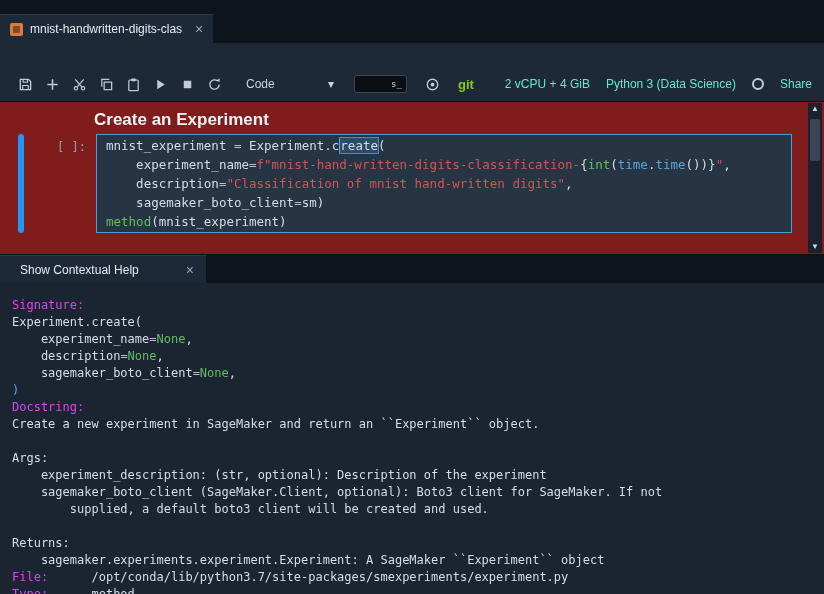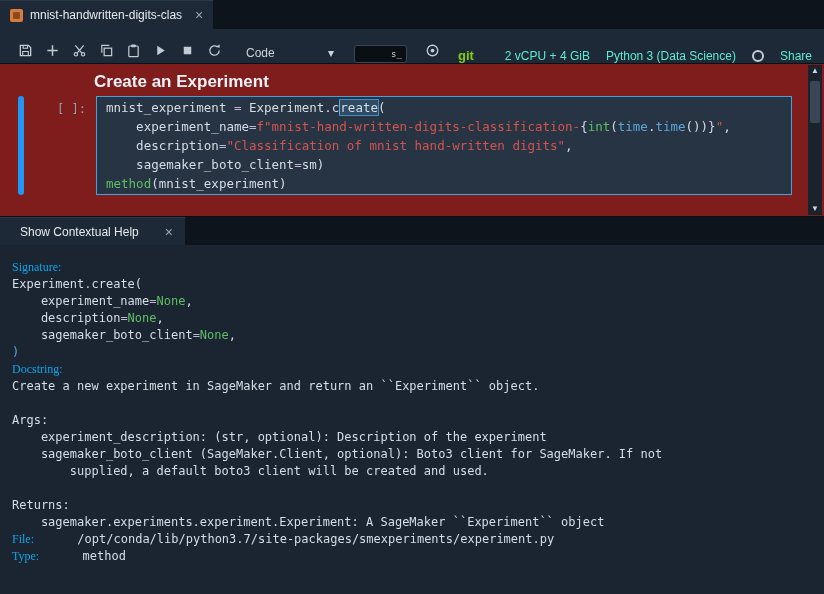--- a/index.html
+++ b/index.html
@@ -2,33 +2,33 @@
 <html><head>
 <meta charset="utf-8">
 <style>
   html,body{margin:0;padding:0;background:#0b1017;}
   .window{
     width:824px;height:594px;overflow:hidden;position:relative;
     background:#1d2936;font-family:"Liberation Sans",sans-serif;
     display:flex;flex-direction:column;box-sizing:border-box;
   }
   
-  .main-tabbar{height:29px;background:#0d141c;display:flex;align-items:flex-end;flex:0 0 auto;}
+  .main-tabbar{height:43px;background:#0d141c;display:flex;align-items:flex-end;flex:0 0 auto;}
   .tab{
     height:28px;display:flex;align-items:center;gap:7px;padding:0 10px;
     background:#1d2936;color:#e6ebf0;font-size:12px;cursor:default;
     border-top:1px solid #2c3846;border-right:1px solid #0d141c;
   }
   .tab .close{color:#9aa5b1;font-size:14px;margin-left:6px;line-height:1;}
   .nb-icon{width:13px;height:13px;border-radius:2px;background:#d77b3f;position:relative;flex:0 0 auto;}
   .nb-icon::after{content:"";position:absolute;left:3px;top:3px;right:3px;bottom:3px;background:#8a4a1d;border-radius:1px;}
   
   .toolbar{
-    height:34px;background:#1d2936;display:flex;align-items:flex-end;
-    padding:0 12px;flex:0 0 auto;border-bottom:1px solid #0c1117;color:#c3ccd6;
+    height:34px;background:#1d2936;display:flex;align-items:center;
+    padding:0 12px;flex:0 0 auto;border-bottom:1px solid #0c1117;color:#c3ccd6;margin-top:24px;
   }
   .tbtn{width:27px;height:26px;display:flex;align-items:center;justify-content:center;color:#c3ccd6;}
   .tbtn svg{display:block;}
   .celltype{
     margin-left:12px;width:88px;display:flex;align-items:center;justify-content:space-between;
     color:#ccd4dd;font-size:12px;padding:3px 6px;
   }
   .badge-s{
     margin-left:14px;width:19px;height:16px;background:#0a0f14;border:1px solid #3a4654;border-radius:3px;
     color:#cfd6de;font-size:9px;display:flex;align-items:center;justify-content:center;font-family:"DejaVu Sans Mono",monospace;padding-left:32px;
@@ -51,34 +51,34 @@
     padding:1px 9px;font-family:"DejaVu Sans Mono",monospace;font-size:12.5px;line-height:19px;
   }
   .code-line{white-space:pre;}
   
   .nb-scrollbar{position:absolute;top:1px;bottom:1px;right:2px;width:14px;background:#1a222d;display:flex;flex-direction:column;align-items:center;justify-content:space-between;}
   .scroll-arrow{color:#cfd6de;font-size:8px;line-height:12px;height:12px;}
   .scroll-thumb{position:absolute;top:16px;left:2px;width:10px;height:42px;background:#3a4656;border-radius:2px;}
   
   .help-tabbar{height:28px;background:#0d141c;display:flex;align-items:flex-end;flex:0 0 auto;border-top:1px solid #0b1016;}
   .help-tab{
-    height:27px;display:flex;align-items:center;gap:0;padding:0 12px 0 20px;
+    height:27px;display:flex;align-items:center;gap:21px;padding:0 12px 0 20px;
     background:#1d2936;color:#e6ebf0;font-size:12px;border-top:1px solid #2c3846;border-right:1px solid #0d141c;
   }
   .help-tab .close{color:#9aa5b1;font-size:14px;margin-left:26px;}
   
   .help-panel{
     flex:1;background:#1a2531;padding:14px 14px 0 12px;
     font-family:"DejaVu Sans Mono",monospace;font-size:12px;line-height:17px;overflow:hidden;
   }
   
   .tok-p{color:#d6dde6;}
   .tok-o{color:#c0b6d8;}
   .tok-s{color:#d5544f;}
-  .tok-r{color:#0ea5e9;font-family:Liberation Serif, serif;}
+  .tok-r{color:#d946ef;}
   .tok-g{color:#5fbf63;}
   .tok-b{color:#5ca6d8;}
   .tok-hl{color:#d6dde6;background:rgba(77,158,217,.22);outline:1px solid rgba(77,158,217,.85);}
   .tok-cur{display:inline-block;width:0;height:13px;vertical-align:-2px;border-left:1.5px solid #e8eef4;}
 </style>
 </head>
 <body>
 
 <div class="window">
 

